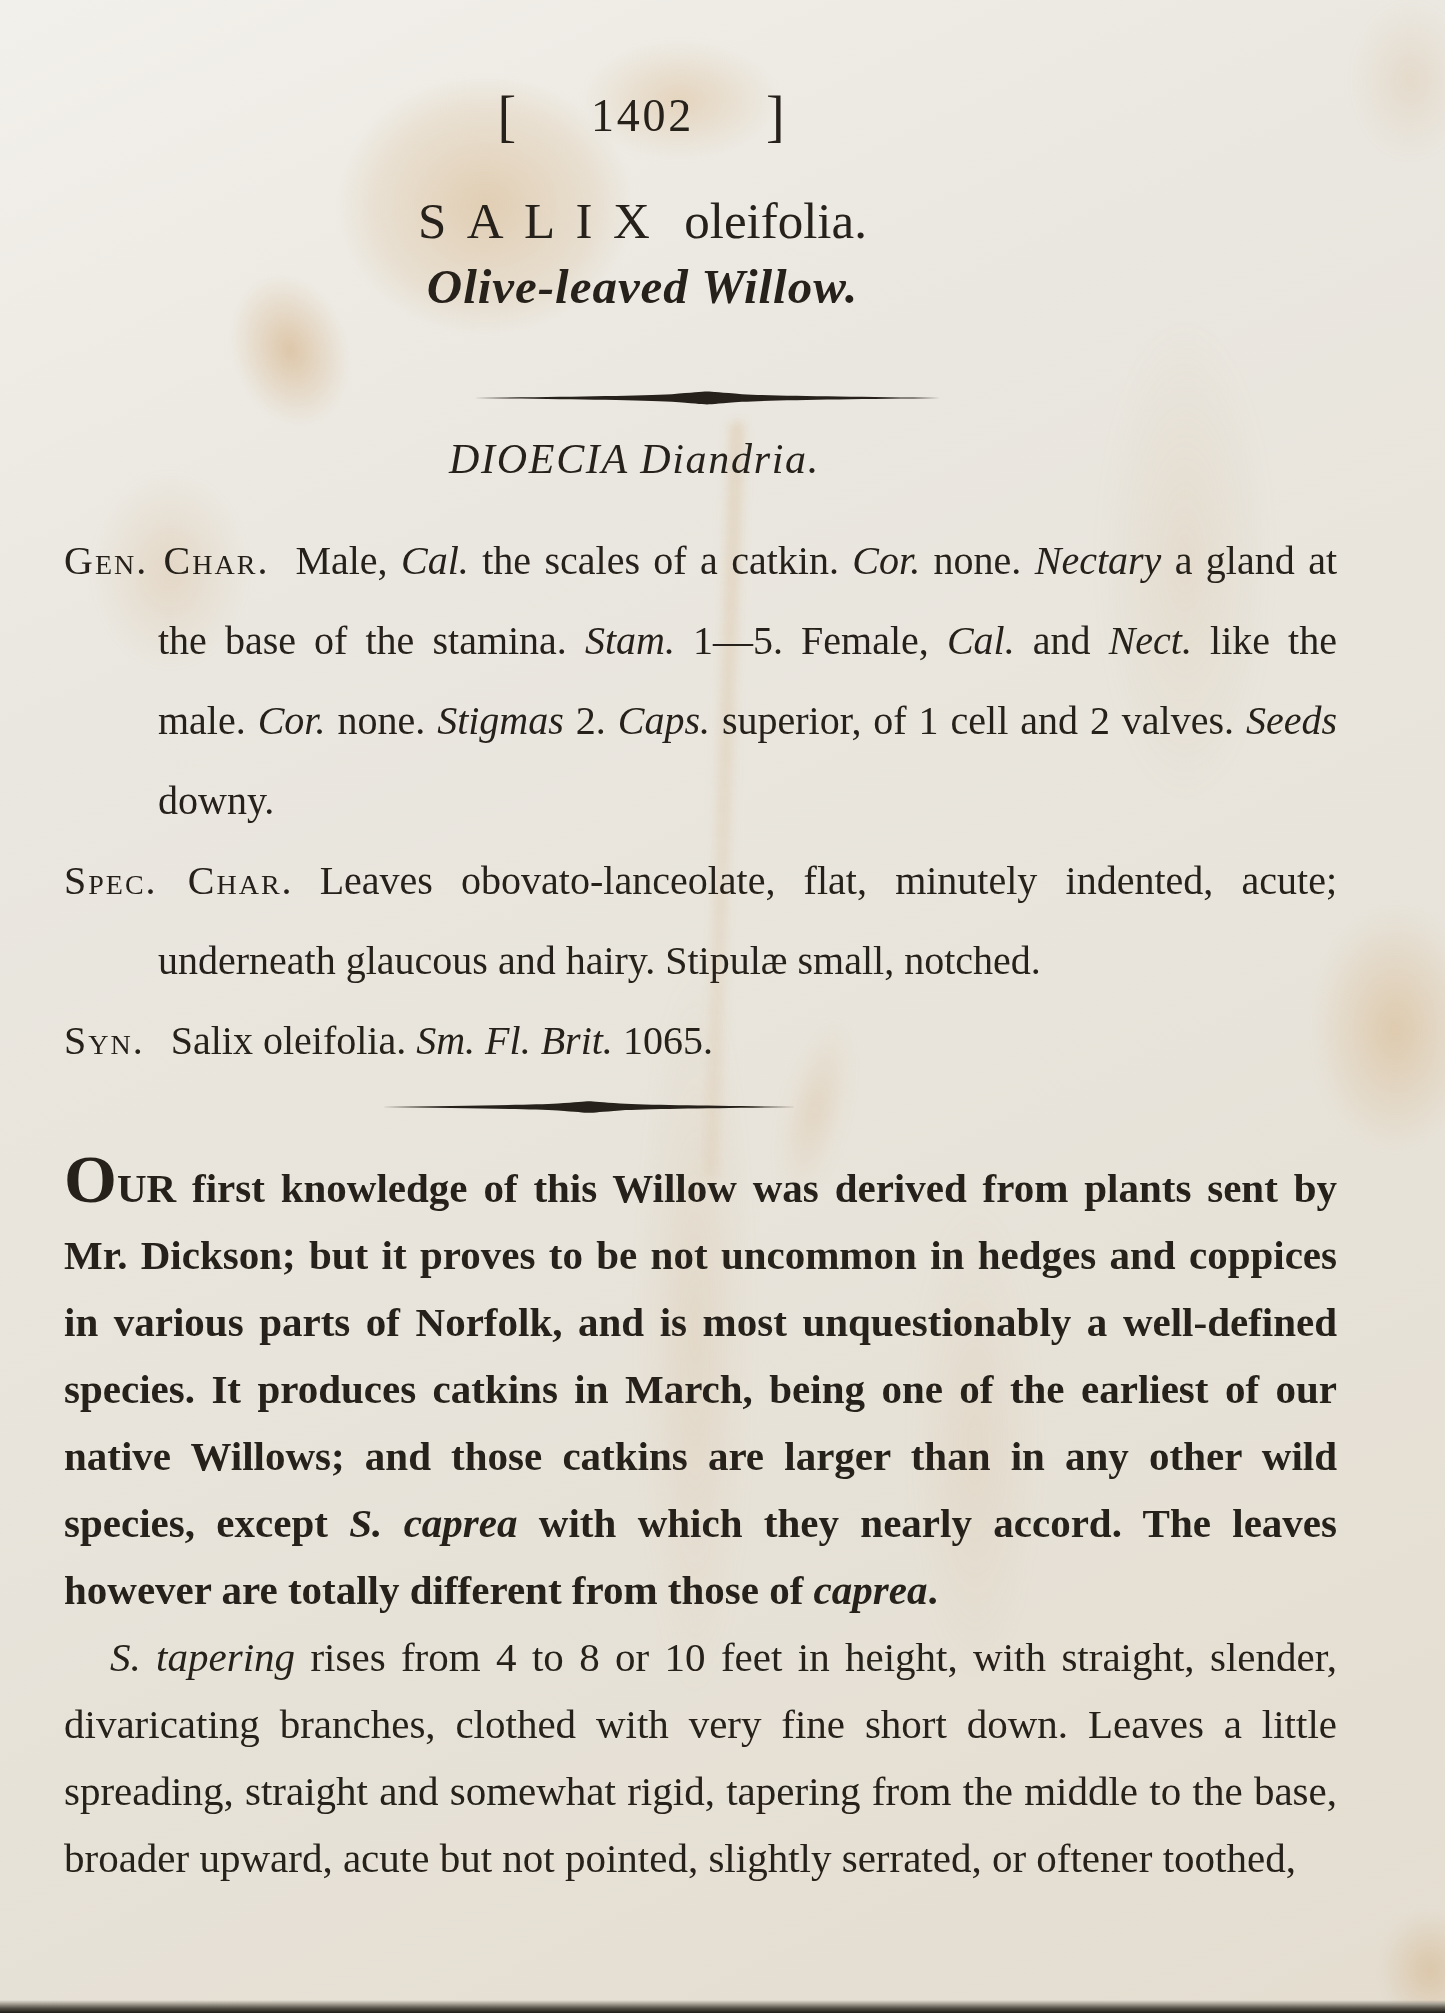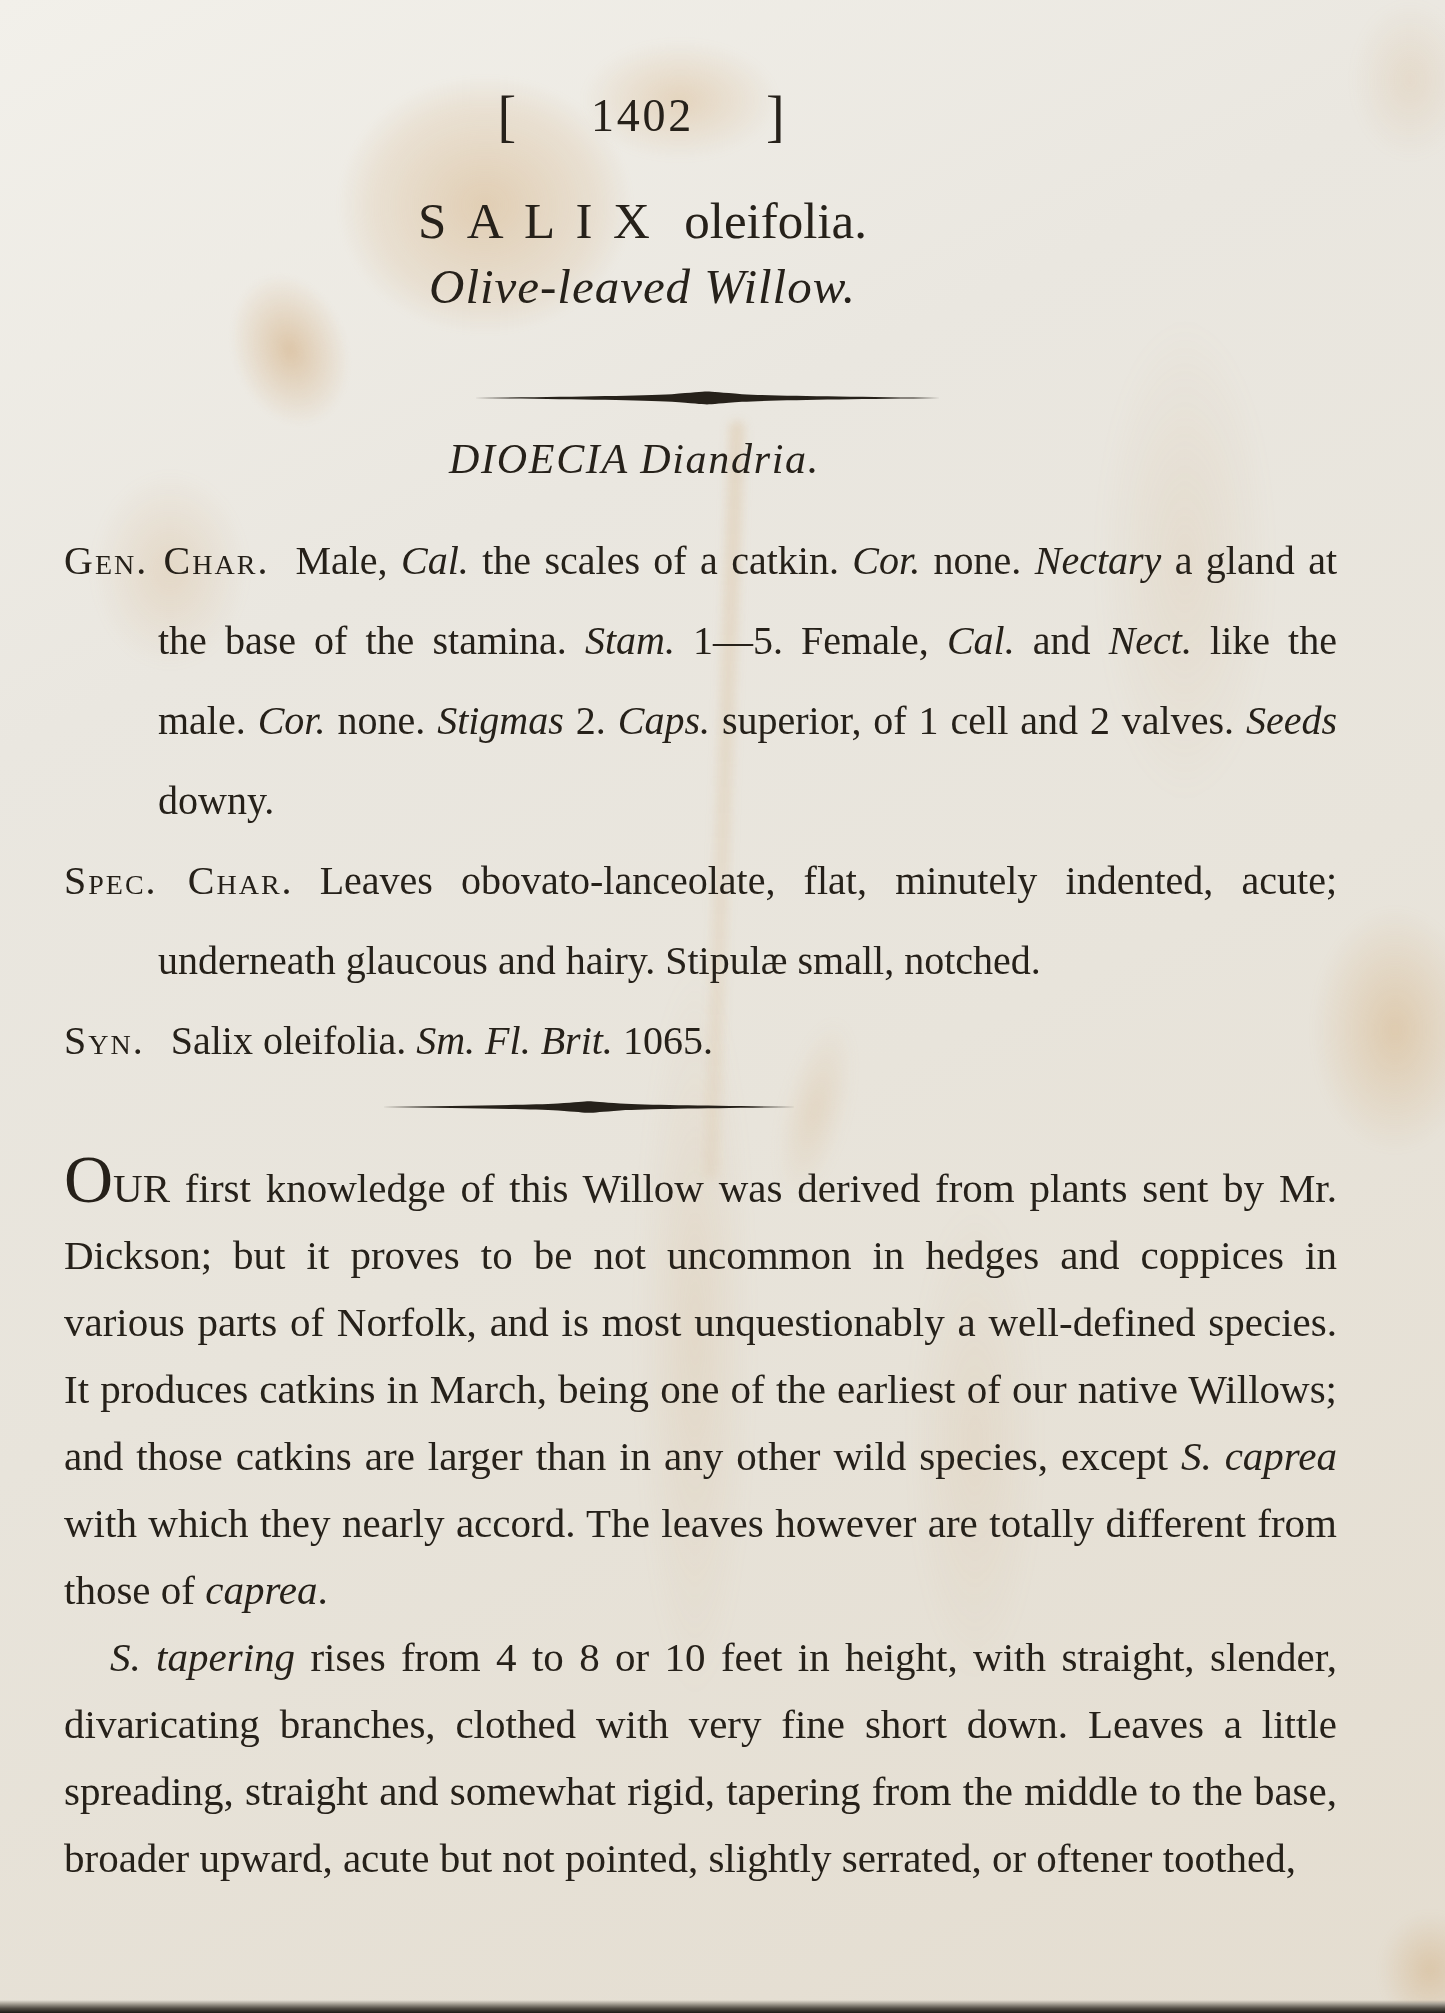--- a/index.html
+++ b/index.html
@@ -39,34 +39,34 @@
       background:radial-gradient(closest-side,rgba(203,158,100,.20),rgba(203,158,100,0) 72%);}
   
   .content{position:absolute;left:64px;right:108px;top:0;}
   .head-group{position:relative;left:-58px;text-align:center;}
   .pagenum{margin-top:84px;font-size:46px;letter-spacing:.06em;}
   .pagenum .bracket{font-size:56px;vertical-align:-4px;}
   .pagenum .num{margin:0 72px;}
   h1.title{margin:44px 0 0;font-weight:normal;font-size:51px;}
   .genus{letter-spacing:.40em;}
   .species{margin-left:14px;}
-  h2.subtitle{margin:8px 0 0;font-weight:normal;font-style:italic;font-size:49px;letter-spacing:.02em;}
+  h2.subtitle{margin:8px 0 0;font-weight:bold;font-style:italic;font-size:49px;letter-spacing:.02em;}
   .divider{text-align:center;}
   .divider.d1{margin-top:74px;position:relative;left:6px;}
   .divider.d2{margin-top:18px;position:relative;left:-112px;}
   .divider svg{display:inline-block;}
   h3.classification{margin:24px 0 0;position:relative;left:-66px;text-align:center;
       font-weight:normal;font-style:italic;font-size:42px;letter-spacing:.04em;}
   p{margin:0;}
   .char{font-size:40px;line-height:80px;text-align:justify;}
   .hang{padding-left:94px;text-indent:-94px;}
   .gen{margin-top:38px;}
   .label{font-variant:small-caps;letter-spacing:.05em;margin-right:26px;}
   .body{font-size:41px;line-height:67px;text-align:justify;}
-  .p1{margin-top:36px;}
+  .p1{margin-top:36px;font-weight:bold;}
   .p2 {text-indent:46px;}
   .lead{font-size:68px;line-height:0;}
   .i{font-style:italic;}
   
   .bottom-edge{position:absolute;left:0;right:0;bottom:0;height:13px;
       background:linear-gradient(to bottom,rgba(140,133,122,0),#a39d92 30%,#514c44 65%,#1d1b17 100%);}
 </style>
 </head>
 <body>
 

